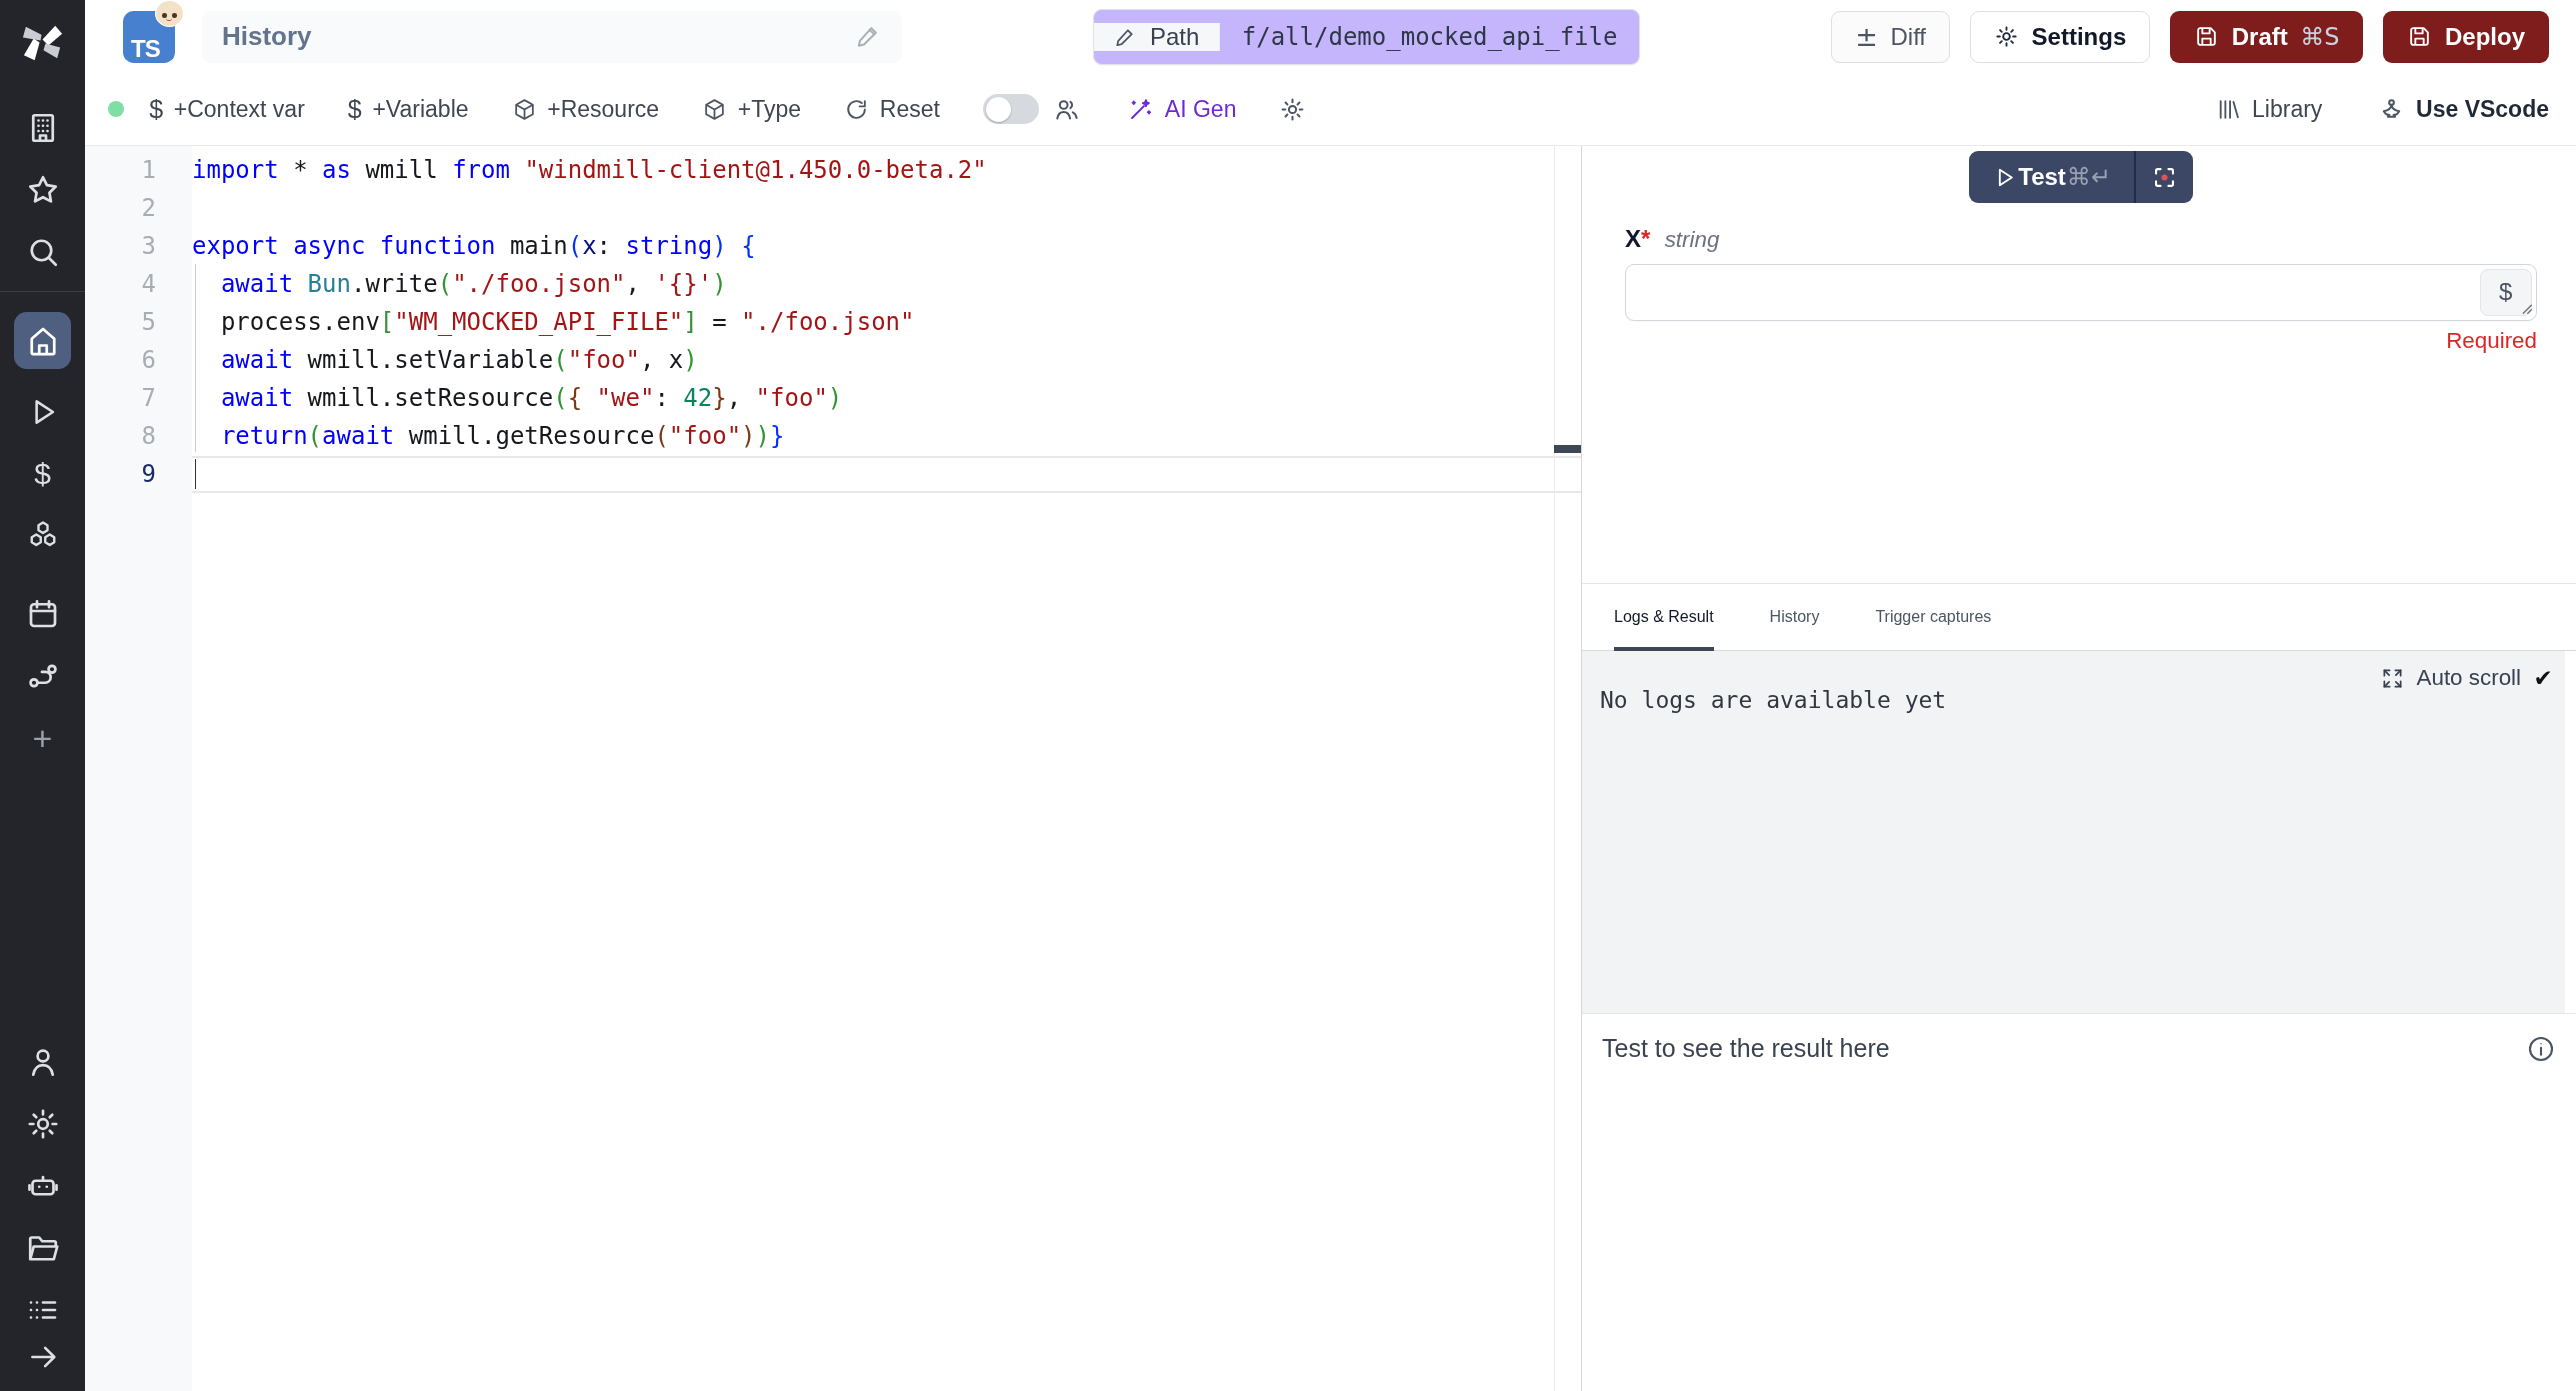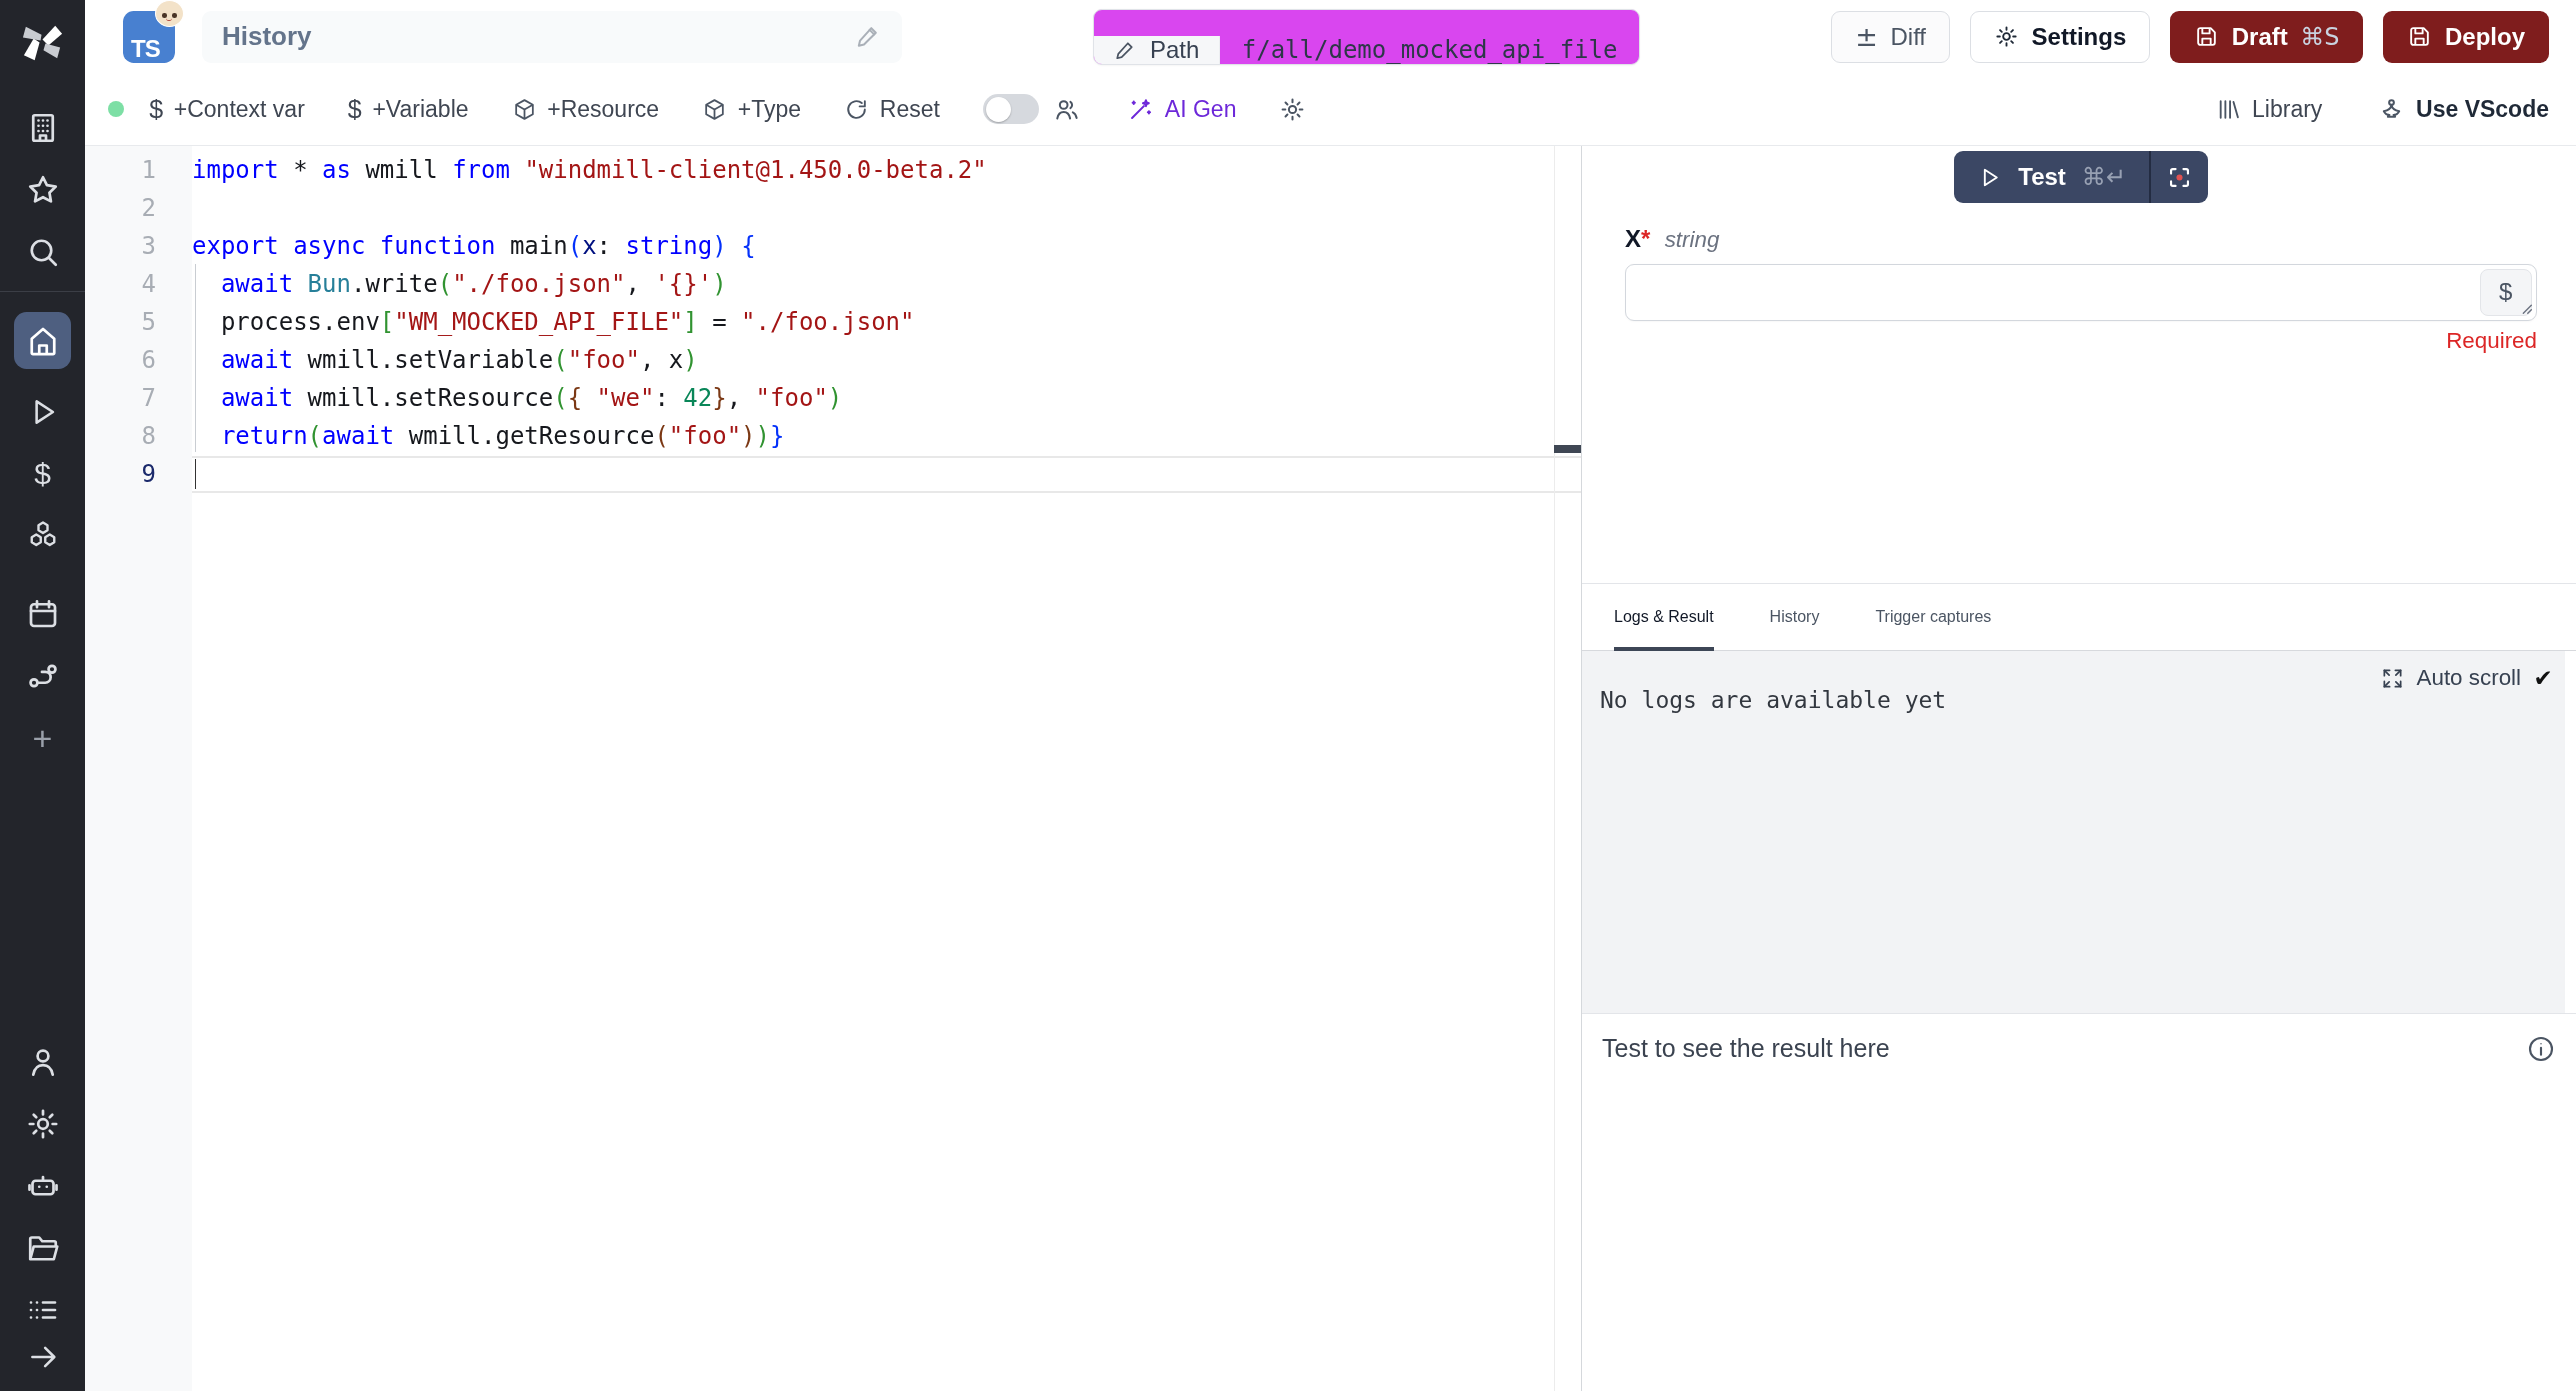--- a/index.html
+++ b/index.html
@@ -31,21 +31,21 @@
   .header { height:73px; flex:none; display:flex; align-items:center; padding:0 27px 0 38px; background:#fff; }
   .ts-badge { position:relative; width:52px; height:52px; flex:none; background:#4880d0; border-radius:10.7px; }
   .ts-badge-text { position:absolute; left:8px; bottom:0; color:#fff; font-weight:bold; font-size:24px; letter-spacing:-0.9px; }
   .bun-badge { position:absolute; top:-10.7px; right:-9px; width:29px; height:27px; background:#f3e2c8; border:1.8px solid #ffffff; border-radius:50%; }
   .bun-badge i { position:absolute; width:4.5px; height:4.5px; background:#4a3526; border-radius:50%; top:12.5px; }
   .bun-badge i.l { left:6.3px; } .bun-badge i.r { right:6.3px; }
   .bun-badge u { position:absolute; width:6.3px; height:3.6px; border-bottom:1.8px solid #b0453a; border-radius:0 0 5.4px 5.4px; left:10px; top:17px; }
   .title-box { margin-left:27px; width:700px; height:52px; background:#f8fafb; border-radius:9px; display:flex; align-items:center; justify-content:space-between; padding:0 20px; cursor:text; }
   .title-text { color:#64748b; font-weight:600; font-size:26px; }
   .spacer { flex:1; }
-  .path-pill { height:56px; border:0.9px solid #e0e3e8; border-radius:9px; display:flex; align-items:flex-end; overflow:hidden; box-shadow:0 0.9px 1.8px rgba(0,0,0,.04); background:#d946ef; }
+  .path-pill { height:56px; border:0.9px solid #e0e3e8; border-radius:9px; display:flex; align-items:center; overflow:hidden; box-shadow:0 0.9px 1.8px rgba(0,0,0,.04); background:#c4b5fd; }
   .path-label { display:flex; align-items:center; gap:12.5px; padding:0 20px; background:#f6f7f9; color:#374151; font-size:24px; border-right:0.9px solid #eceef1; }
   .path-value { display:flex; align-items:center; padding:0 21.5px; font-size:24px; color:#2d3748; }
   .hbtn { height:52px; border-radius:9px; display:flex; align-items:center; gap:12.5px; padding:0 23px; font-size:24px; cursor:pointer; border:0.9px solid transparent; }
   .hbtn + .hbtn { margin-left:20px; }
   .btn-diff { border-color:#dcdfe4; background:#fbfbfc; color:#4b5563; }
   .btn-settings { border-color:#dcdfe4; background:#fff; color:#111827; font-weight:600; }
   .btn-dark { background:#7f1d1d; color:#fff; font-weight:600; }
   .btn-dark .shortcut { color:#c9d2df; font-weight:400; }
   .pm-glyph { font-size:27px; line-height:1; }
 
@@ -78,21 +78,21 @@
   .tok-p1 { color:#0431fa; } .tok-p2 { color:#319331; } .tok-p3 { color:#7b3814; }
   .indent-guide { position:absolute; left:110px; top:118px; height:188px; width:0.9px; background:#c9cdd2; z-index:1; }
   .overview-ruler { position:absolute; right:0; top:0; bottom:0; width:27px; border-left:0.9px solid #ececec; }
   .ruler-cursor-mark { position:absolute; right:0; top:299px; width:27px; height:8px; background:#3f4754; }
 
   
   .right-pane { flex:1; display:flex; flex-direction:column; background:#fff; min-width:0; }
   .args-section { height:437px; flex:none; padding:5.4px 39px 0 43px; }
   .test-row { display:flex; justify-content:center; }
   .test-btn { display:flex; align-items:stretch; height:52px; background:#3b4764; border-radius:9px; overflow:hidden; cursor:pointer; }
-  .test-main { display:flex; align-items:center; gap:16px; padding:0 23px; }
+  .test-main { display:flex; align-items:center; gap:1px; padding:0 23px; }
   .test-label { color:#fff; font-weight:700; font-size:24px; }
   .test-shortcut { color:#98a1b3; font-size:24px; }
   .test-divider { width:1.8px; background:#232c42; }
   .test-capture { width:57px; display:flex; align-items:center; justify-content:center; }
   .arg-label-row { margin-top:21.5px; display:flex; align-items:baseline; gap:14.3px; }
   .arg-name { font-weight:700; font-size:24px; color:#111827; }
   .req-star { color:#dc2626; }
   .arg-type { font-style:italic; color:#6b7280; font-size:22.4px; }
   .arg-input-wrap { position:relative; margin-top:10.7px; height:57px; }
   .arg-input { width:100%; height:57px; border:0.9px solid #d3d7dd; border-radius:9px; resize:none; outline:none; font-size:23px; padding:12.5px 72px 12.5px 16px; font-family:"Liberation Sans", sans-serif; box-shadow:0 0.9px 1.8px rgba(0,0,0,.03); background:#fff; }

